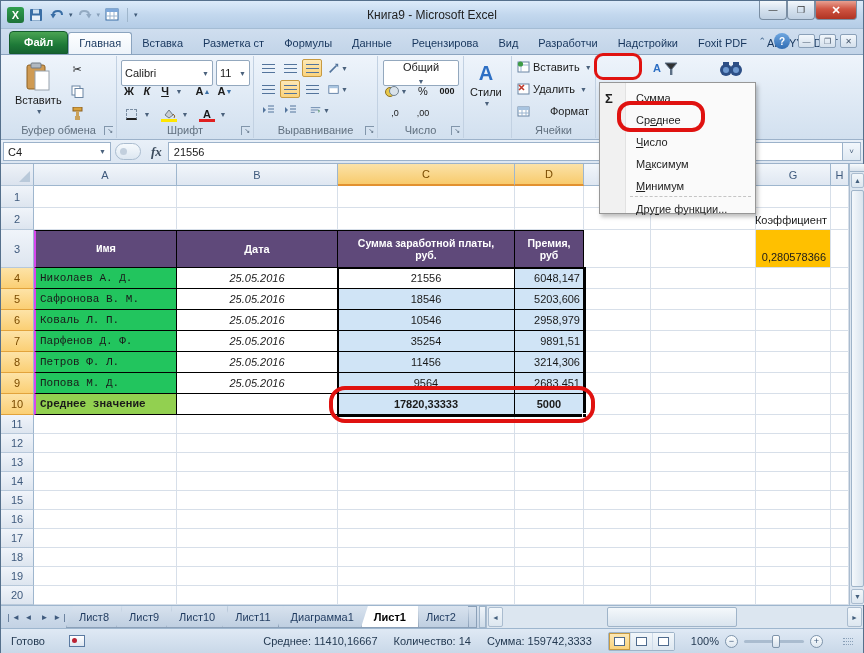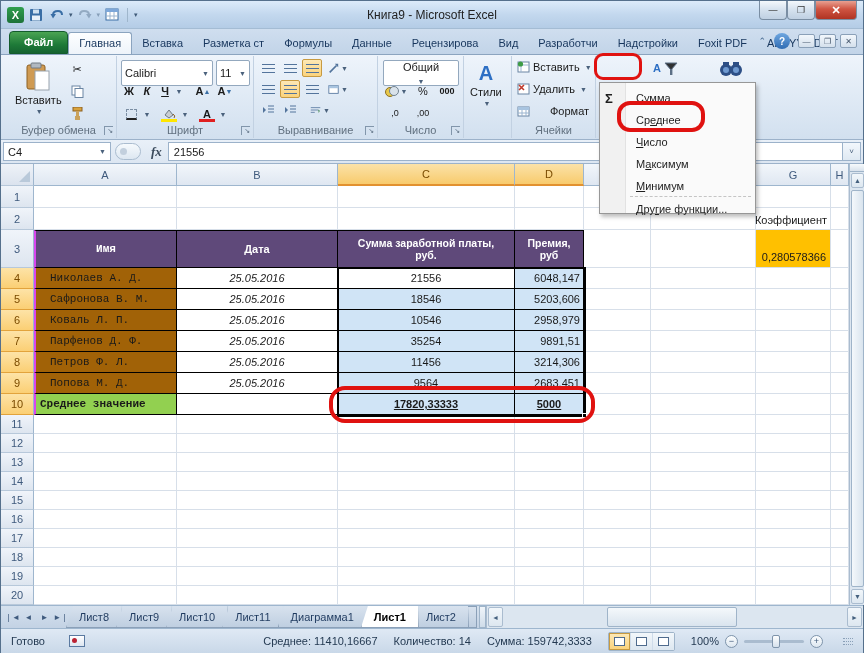--- a/index.html
+++ b/index.html
@@ -98,27 +98,27 @@
   .ch.sel { background:linear-gradient(#fbe2a8,#f8cb6d); border-bottom:2px solid #e2912f; color:#7a4b00; }
   .cell { border-right:1px solid #d7dfe9; border-bottom:1px solid #d7dfe9; background:#fff; }
   .c-a{width:143px;flex:none;} .c-b{width:161px;flex:none;} .c-c{width:177px;flex:none;} .c-d{width:69px;flex:none;}
   .c-e{width:67px;flex:none;} .c-f{width:105px;flex:none;} .c-g{width:75px;flex:none;} .c-h{flex:1;}
   .h22{height:22px;} .h38{height:38px;} .h21{height:21px;} .h19{height:19px;}
   .tc { border-right:1px solid #000; border-bottom:1px solid #000; display:flex; align-items:center; }
   .tleft { border-left:2px solid #d946ef;font-family:Liberation Mono, monospace; }
   .ttop { border-top:1px solid #000; }
   .phead { background:#5f497a; color:#fff; font-weight:bold; justify-content:center; text-align:center; line-height:1.15; }
   .phead.small { font-size:10.5px; }
-  .gname { background:#a16207; padding-left:14px; }
+  .gname { background:#22c55e; padding-left:4px; }
   .gfoot { background:#92d050; font-weight:bold; padding-left:4px; }
   .datec { justify-content:center;font-style:italic; }
   .bluec { background:#d0e4f6; justify-content:center; }
   .bluer { background:#d0e4f6; justify-content:flex-end; padding-right:3px; }
   .whitec { background:#fff; justify-content:center; }
-  .bold { font-weight:bold;text-decoration:underline; }
+  .bold { font-weight:bold; }
   .coefcell { position:relative; overflow:visible; }
   .coefcell span { position:absolute; right:3px; bottom:3px; white-space:nowrap; }
   .orangecell { background:#ffc000 !important; position:relative; }
   .orangecell span { position:absolute; right:4px; bottom:4px; }
   .rangebox { position:absolute; left:336px; top:103px; width:249px; height:150px; border:2px solid #000; pointer-events:none; }
   .rangebox i { position:absolute; right:-3px; bottom:-3px; width:5px; height:5px; background:#000; border:1px solid #fff; display:block; }
 
   
   .vscroll { width:16px; background:#dce6f0; border-left:1px solid #aabccf; display:flex; flex-direction:column; }
   .vsplit { height:8px; background:linear-gradient(#f7fafc,#d8e2ec); border-bottom:1px solid #9fb4c9; }

